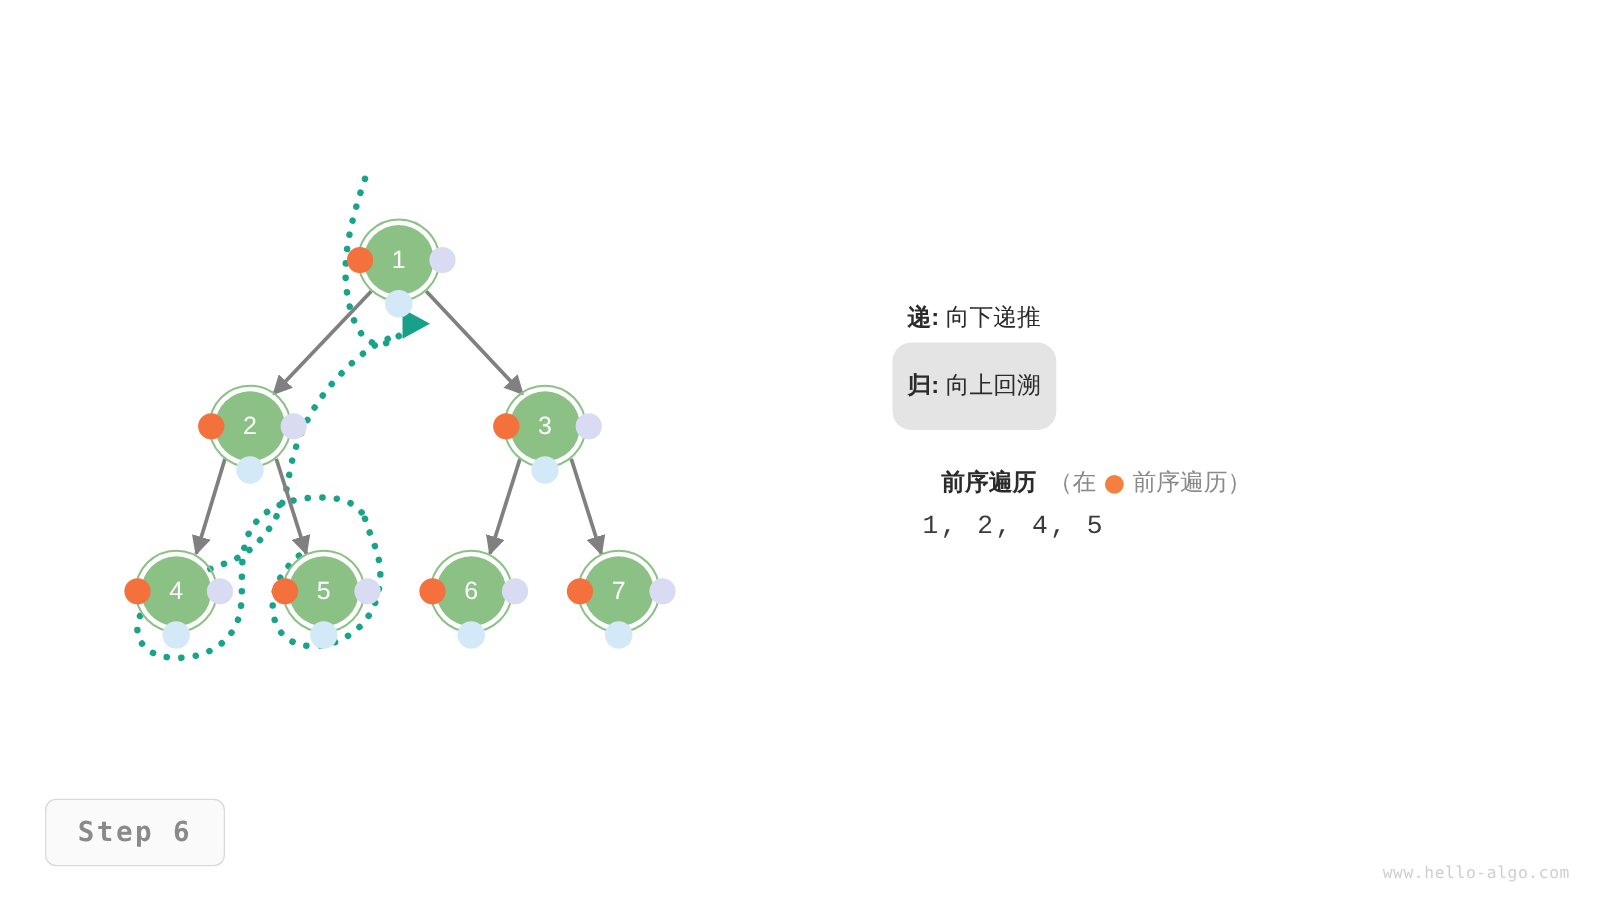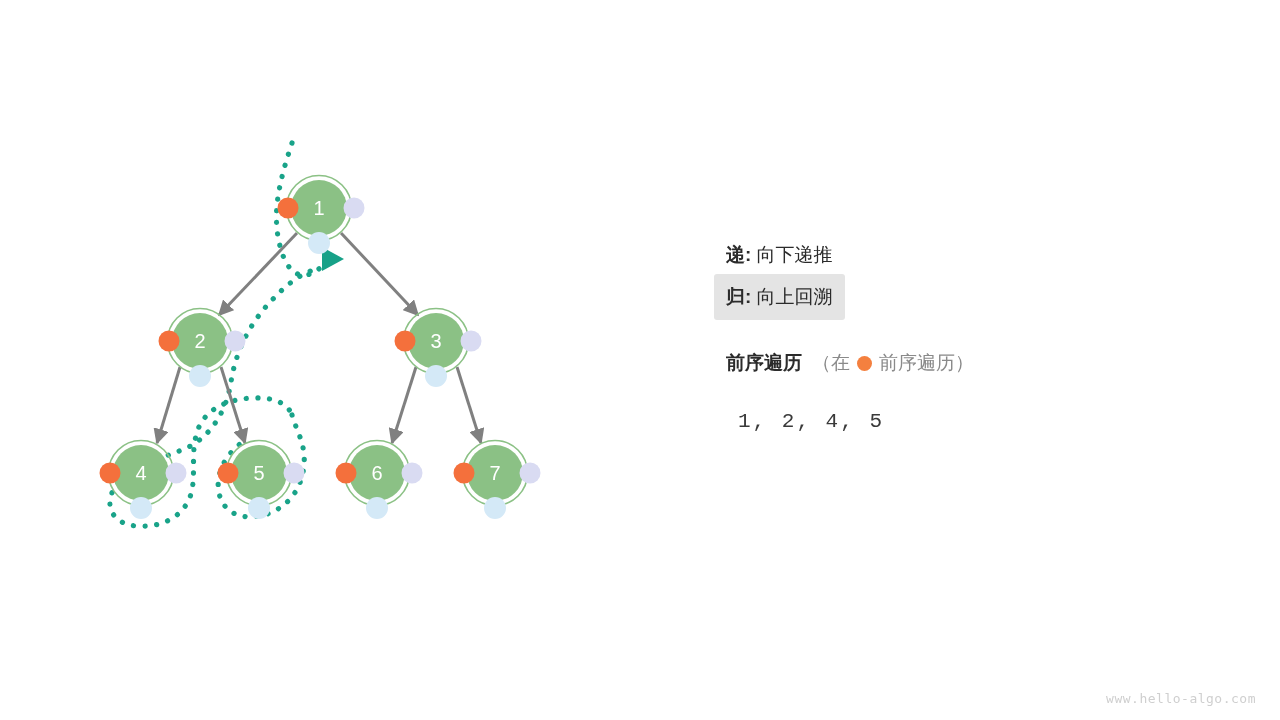--- a/index.html
+++ b/index.html
@@ -43,37 +43,38 @@
     color: #2b2b2b;
     white-space: nowrap;
     display: block;
     height: 38px;
   }
   .legend-line .lbl {
     font-weight: bold;
   }
   .legend-line.hl {
     background: #e4e4e4;
-    border-radius: 3px;
-    padding: 4px 12px;
+    border-radius: 15px;
+    padding: 16px 12px;
     margin-left: -12px;
     display: inline-block;
   }
   .legend-gap { height: 14px; }
 
   .traverse-row {
     font-family: "Liberation Sans", sans-serif;
     font-size: 19px;
     line-height: 30px;
     color: #2b2b2b;
     white-space: nowrap;
     display: flex;
     align-items: center;
     margin-top: 14px;
     height: 30px;
+    margin-left: 27px;
   }
   .traverse-row .title {
     font-weight: bold;
     color: #2b2b2b;
   }
   .traverse-row .paren {
     color: #8a8a8a;
     margin-left: 10px;
   }
   .dot-inline {
@@ -257,16 +258,17 @@
       <span class="title">前序遍历</span>
       <span class="paren">（在</span>
       <span class="dot-inline"></span>
       <span class="paren" style="margin-left:0">前序遍历）</span>
     </div>
 
   </div>
 
   <div class="seq">1, 2, 4, 5</div>
 
+  <div class="step-badge">Step 6</div>
 
   <div class="watermark">www.hello-algo.com</div>
 
 </div>
 
 </body></html>

